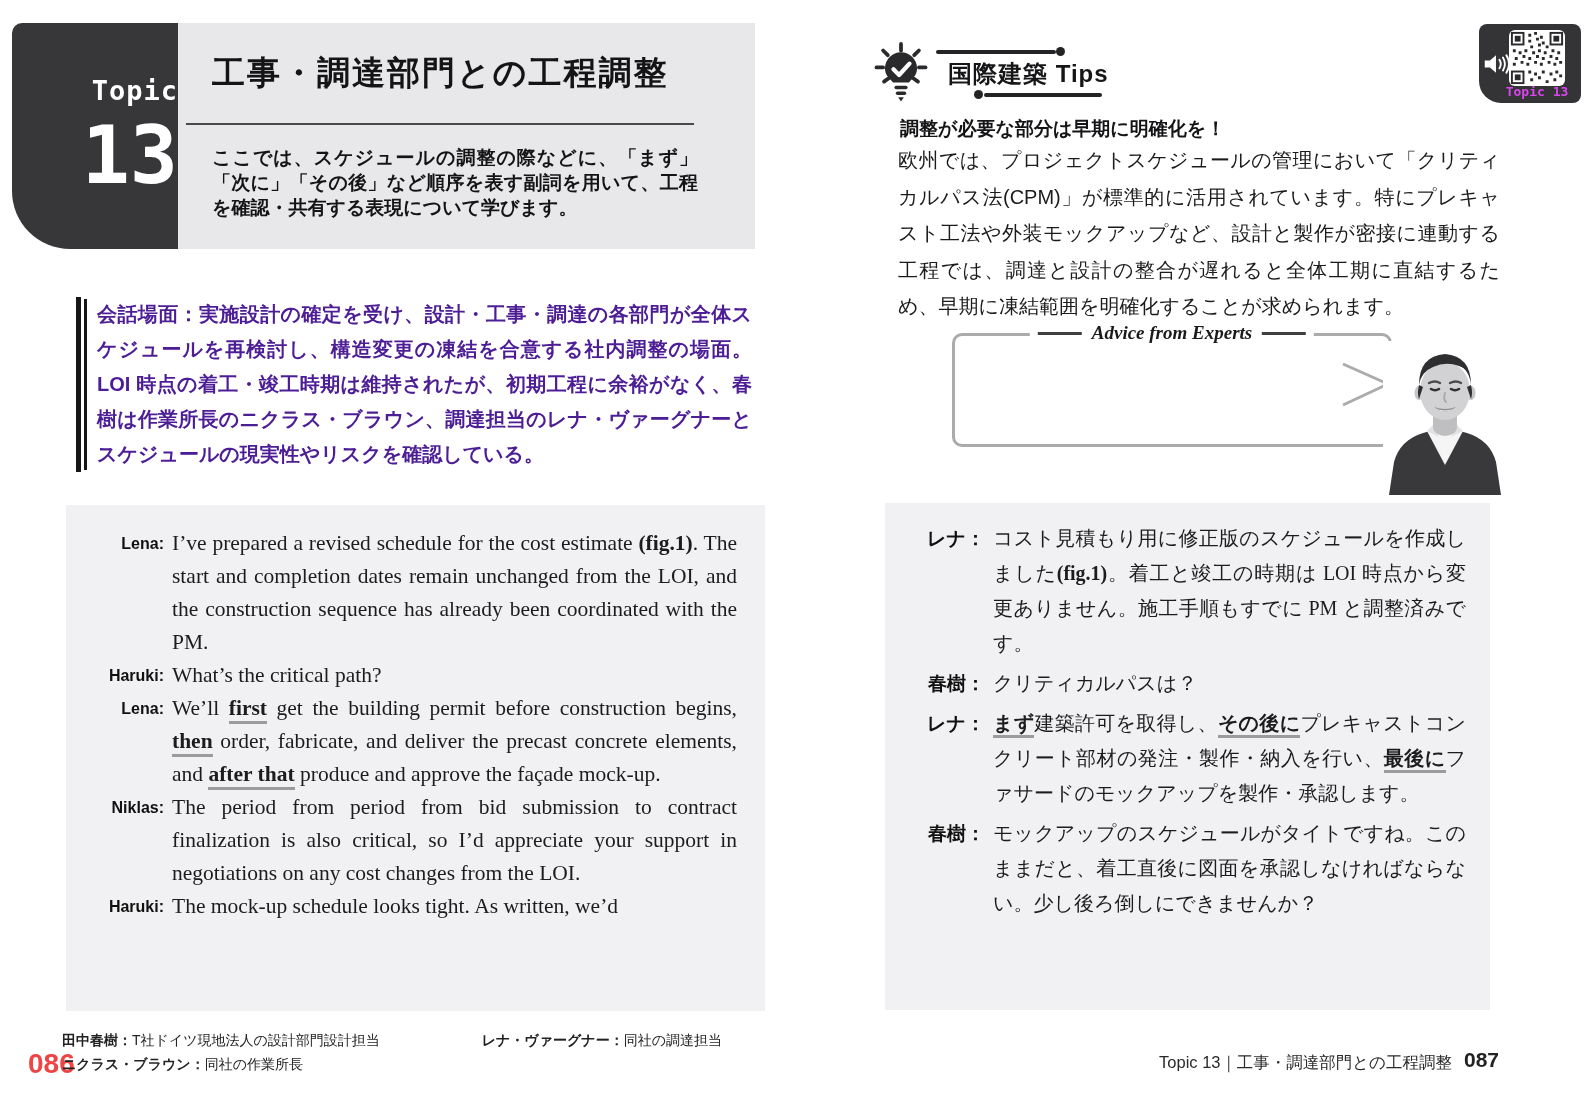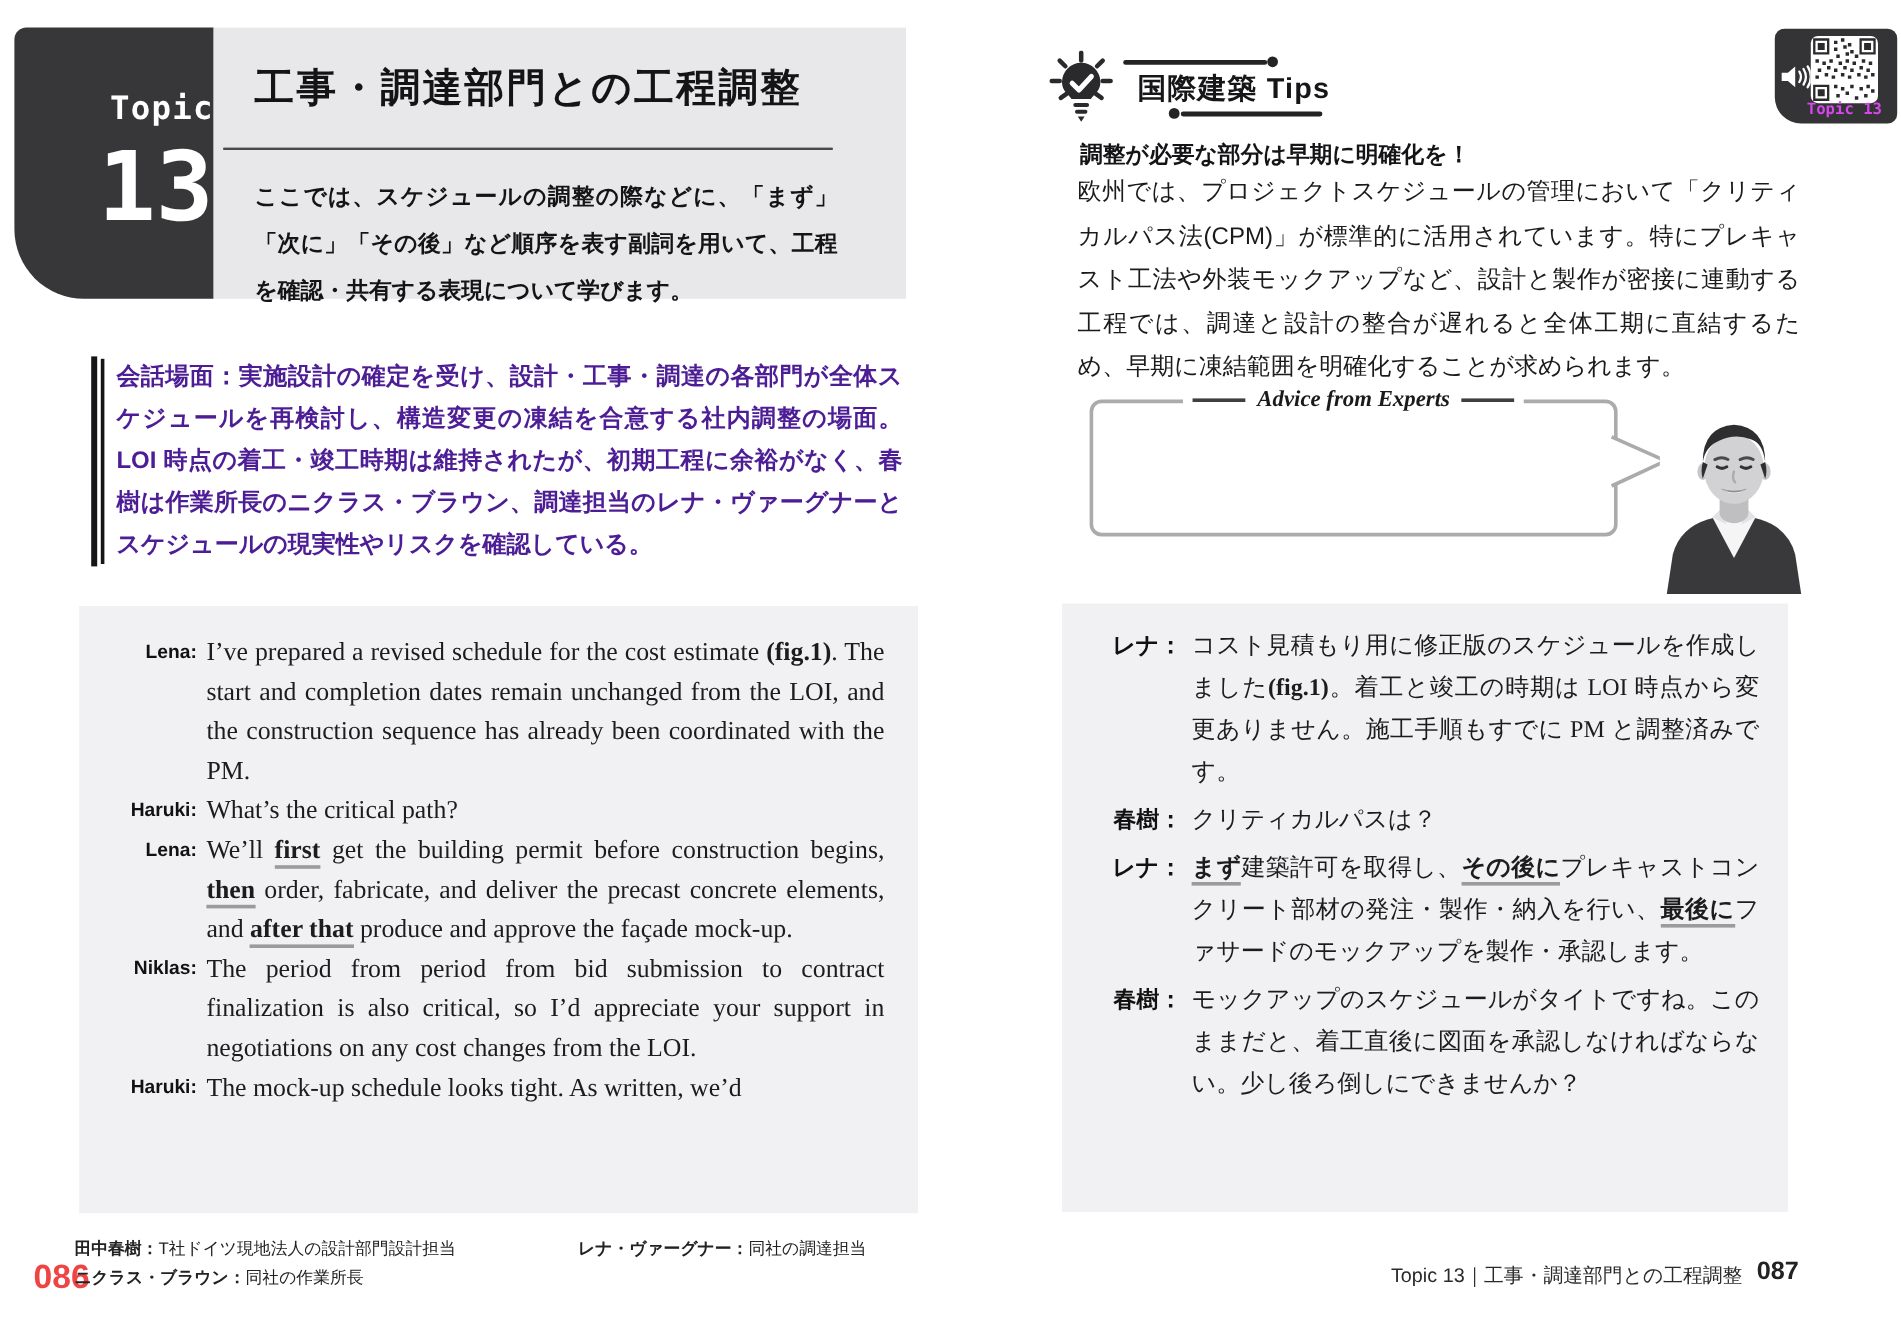--- a/index.html
+++ b/index.html
@@ -10,21 +10,21 @@
   #topic-badge{left:12px;top:23px;width:166px;height:226px;background:#37373a;
     border-radius:10px 0 0 58px;display:flex;flex-direction:column;align-items:flex-end;color:#fff;}
   .topic-word{margin-top:52px;font-family:"DejaVu Sans Mono",monospace;font-weight:bold;font-size:27px;letter-spacing:1px;}
   .topic-num{margin-top:10px;font-family:"DejaVu Sans Mono",monospace;font-weight:bold;font-size:80px;line-height:1;}
 
   
   #header-band{left:178px;top:23px;width:577px;height:226px;background:#e8e8ea;}
   .band-title{position:absolute;left:34px;top:28px;font-size:33px;font-weight:900;letter-spacing:2px;color:#141416;}
   .band-divider{position:absolute;left:8px;top:100px;width:508px;height:2px;background:#4a4a4c;}
   .band-desc{position:absolute;left:34px;top:122px;width:486px;font-size:19px;font-weight:700;
-    line-height:39px;text-align:justify;color:#141416;}
+    line-height:25px;text-align:justify;color:#141416;}
 
   
   #scene{left:76px;top:297px;width:676px;border-left:5px solid #161618;padding-left:16px;box-sizing:border-box;}
   #scene::before{content:"";position:absolute;left:3px;top:2px;bottom:2px;width:3px;background:#161618;}
   .scene-text{font-size:20px;font-weight:600;line-height:35px;text-align:justify;color:#4c1d95;}
 
   
   .dialogue{background:#f1f1f3;box-sizing:border-box;overflow:hidden;}
   #dialogue-en{left:66px;top:505px;width:699px;height:506px;padding:22px 28px 0 0;}
   #dialogue-jp{left:885px;top:503px;width:605px;height:507px;padding:18px 24px 0 0;}
@@ -57,21 +57,21 @@
   .deco-line{height:3.5px;background:#242426;border-radius:2px;}
   #tips-line-top{left:936px;top:50px;width:120px;}
   #tips-line-bottom{left:984px;top:93px;width:118px;}
   .deco-dot{width:9px;height:9px;border-radius:50%;background:#242426;}
   #tips-dot-top{left:1056px;top:47px;}
   #tips-dot-bottom{left:974px;top:90px;}
   #tips-headline{left:900px;top:116px;font-size:19px;font-weight:700;color:#141416;}
   #tips-body{left:898px;top:142px;width:602px;font-size:20px;line-height:36.5px;text-align:justify;color:#1b1b1d;}
 
   
-  #advice-box{left:908px;top:333px;width:440px;height:114px;background:#fff;border:3px solid #ababab;border-radius:10px;box-sizing:border-box;}
+  #advice-box{left:952px;top:333px;width:440px;height:114px;background:#fff;border:3px solid #ababab;border-radius:10px;box-sizing:border-box;}
   #advice-title{position:absolute;left:50%;top:-14px;transform:translateX(-50%);background:#fff;padding:0 8px;
     display:flex;align-items:center;gap:10px;white-space:nowrap;
     font-family:"Liberation Serif",serif;font-style:italic;font-weight:700;font-size:19px;color:#1a1a1c;}
   .advice-dash{width:44px;height:3px;background:#3f3f41;}
   #advice-text{padding:14px 16px 0 16px;font-size:17.5px;font-weight:600;line-height:29px;text-align:justify;color:#1b1b1d;}
   #advice-tail{left:1342px;top:362px;}
   #expert-photo{left:1383px;top:341px;}
 
   
   #footer-right-text{left:1100px;top:1052px;width:352px;text-align:right;font-size:16.5px;color:#2a2a2c;}

